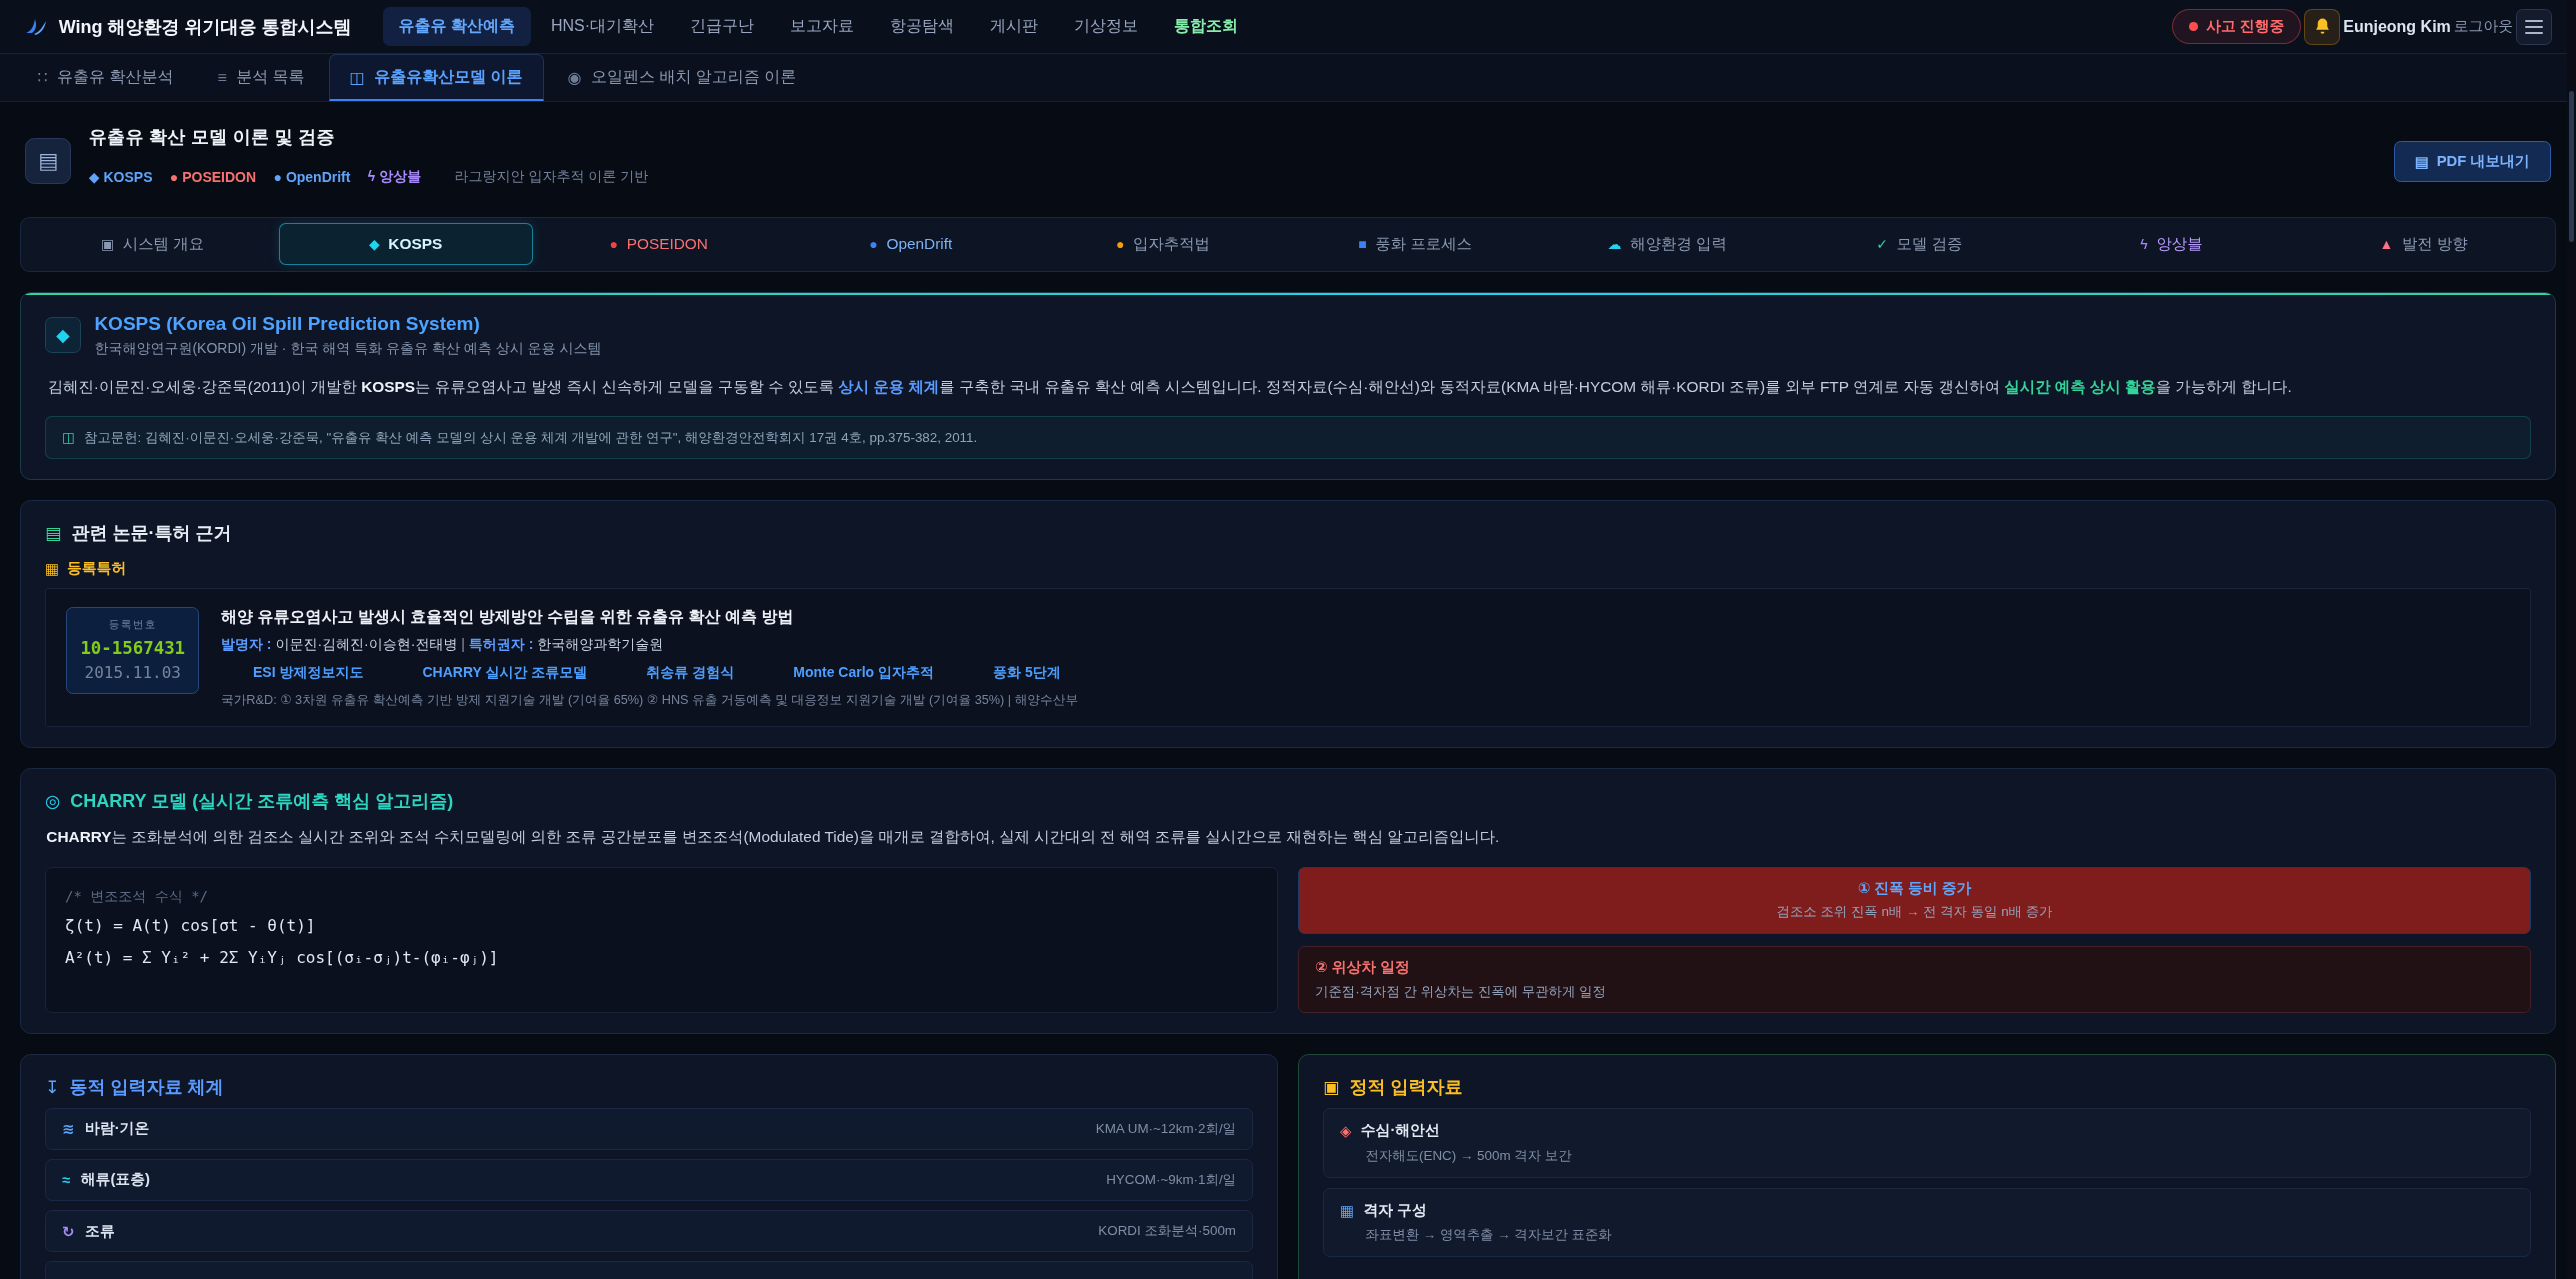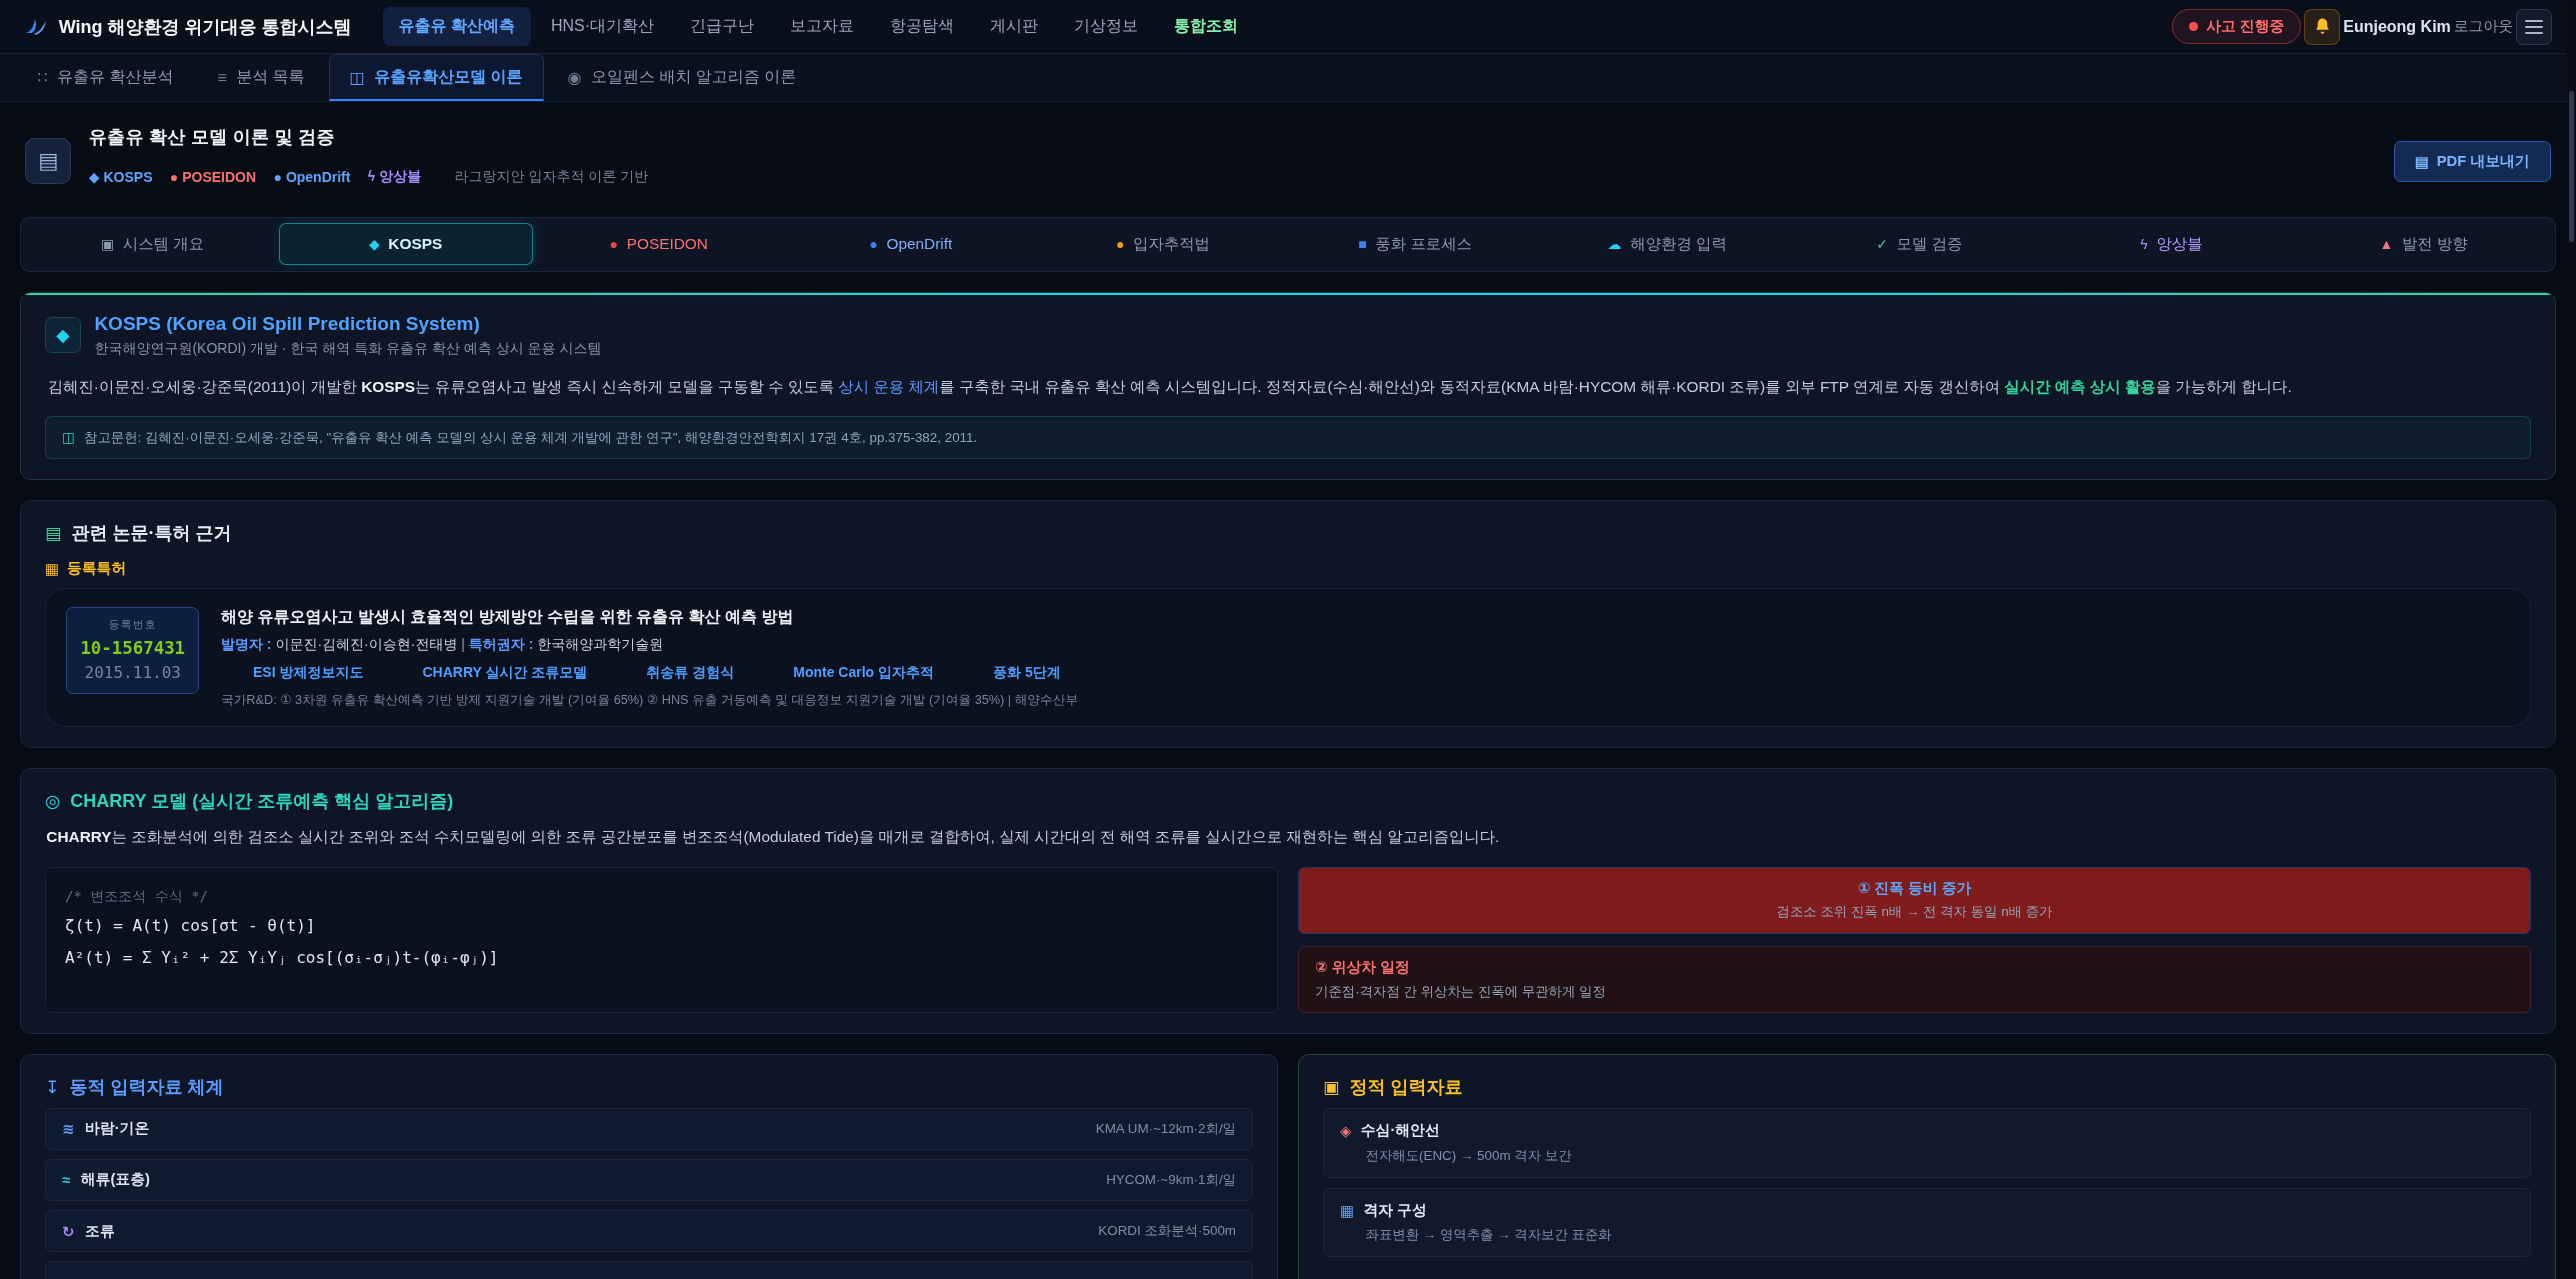--- a/index.html
+++ b/index.html
@@ -58,33 +58,33 @@
   .kosps-card{position:relative;overflow:hidden;border-color:#1b3b4a;}
   .kosps-card::before{content:"";position:absolute;left:0;top:0;right:0;height:2.7px;
     background:linear-gradient(90deg,#34d399,#22d3ee 60%,#34d399);}
   .kosps-head{display:flex;align-items:center;gap:13.4px;}
   .kosps-iconbox{width:36px;height:36px;border-radius:6.7px;background:#0d2336;border:0.7px solid #1d4258;
     display:flex;align-items:center;justify-content:center;font-size:17.4px;color:#22d3ee;}
   .kosps-title{font-size:19px;font-weight:800;color:#4da3ff;}
   .kosps-sub{font-size:14px;color:#8494ad;margin-top:5.4px;}
   .kosps-body{font-size:15.4px;line-height:1.78;color:#c2cddd;margin:14.8px 2.7px 0;}
   .hl-white{color:#eef3fa;font-weight:700;}
-  .hl-blue{color:#5b9bff;font-weight:400;text-align:right;}
+  .hl-blue{color:#5b9bff;font-weight:700;text-align:right;}
   .hl-green{color:#34d399;font-weight:700;}
   .ref-box{margin-top:16px;background:rgba(45,212,191,.05);border:0.7px solid rgba(45,212,191,.20);
     border-radius:6.7px;padding:11.4px 16px;font-size:13.4px;color:#8fa3b8;display:flex;gap:9.4px;align-items:center;}
   
   .sec-head{display:flex;align-items:center;gap:10px;margin-bottom:5.4px;}
   .sec-icon{font-size:17.4px;}
   .sec-title{font-size:18px;font-weight:800;color:#e8eef6;}
   .sec-title.t-cyan{color:#2dd4bf;} .sec-title.t-blue{color:#5b9bff;}
   .sec-title.t-yellow{color:#fbbf24;}
   
   .patent-badge{display:flex;align-items:center;gap:8px;margin:13.4px 0 10.7px;font-size:14.8px;font-weight:700;color:#fbbf24;}
-  .patent-card{background:#0b111f;border:0.7px solid #1a2438;border-radius:20px;padding:17.4px 20px;display:flex;gap:21.5px;align-items:flex-start;}
+  .patent-card{background:#0b111f;border:0.7px solid #1a2438;border-radius:3px;padding:17.4px 20px;display:flex;gap:21.5px;align-items:flex-start;}
   .pat-numbox{min-width:114px;text-align:center;background:#0c1f3e;border:0.7px solid #26477e;border-radius:6.7px;padding:10.7px 13.4px;}
   .pat-numlabel{font-size:10.7px;color:#7186a6;letter-spacing:1.3px;}
   .pat-number{font-size:17.4px;font-weight:800;color:#84cc16;margin:5.4px 0;font-family:"DejaVu Sans Mono",monospace;}
   .pat-date{font-size:16px;color:#76849c;font-family:"DejaVu Sans Mono",monospace;}
   .pat-main{flex:1;}
   .pat-title{font-size:16px;font-weight:800;color:#ecf1f8;}
   .pat-meta{font-size:14px;color:#8b99b0;margin-top:8px;}
   .pat-meta .lab{color:#5b9bff;font-weight:600;}
   .pat-meta .val{color:#c7d2e2;}
   .pat-tags{display:flex;gap:27px;margin-top:10.7px;font-size:14px;color:#4d9fff;font-weight:600;flex-wrap:wrap;}

